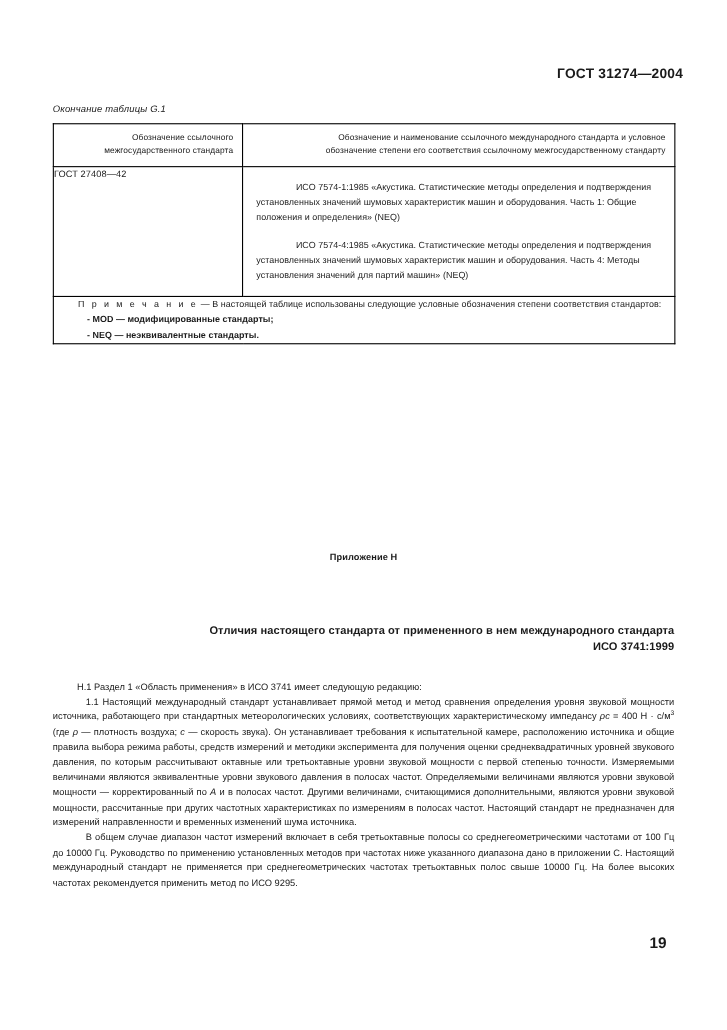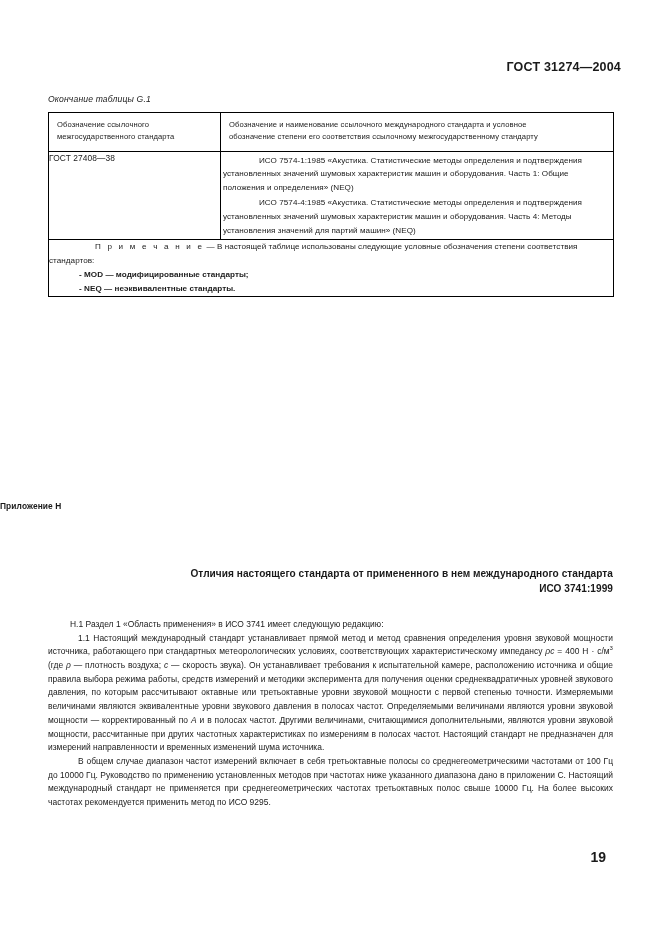--- a/index.html
+++ b/index.html
@@ -60,63 +60,63 @@
     padding: 0;
     font-weight: normal;
   }
   .ref-table .col-left  { width: 172px; }
   .ref-table .col-right { width: 393px; }
 
   .th-inner {
     padding: 6px 8px 7px 8px;
     font-size: 7.6px;
     line-height: 1.62;
-    text-align: left;
+    text-align: right;
     letter-spacing: 0.1px;
   }
   .cell-left {
     padding: 6px 4px 7px 10px;
     font-size: 8.4px;
     line-height: 1.66;
     letter-spacing: 0.1px;
     white-space: nowrap;
   }
   .cell-right {
     padding: 6px 9px 7px 9px;
     font-size: 8.1px;
     line-height: 1.68;
     text-align: left;
     letter-spacing: 0.05px;
   }
   .cell-right p {
-    margin: 2px;
+    margin: 12px;
     text-indent: 36px;
   }
 
   .note-cell {
     padding: 9px 10px 10px 10px;
     font-size: 8.1px;
     line-height: 1.72;
     letter-spacing: 0.05px;
   }
   .note-cell .note-lead { text-indent: 22px; }
-  .note-cell .sp { letter-spacing: 2.2px; margin-left: 24px; }
+  .note-cell .sp { letter-spacing: 2.2px; }
   .note-cell ul {
     margin: 0;
     padding: 0;
     list-style: none;
   }
   .note-cell li { text-indent: 30px; font-weight: bold; }
 
   
   .appendix-label {
     position: absolute;
     left: 0; right: 0;
     top: 500px;
-    text-align: left;
+    text-align: center;
     font-size: 8.4px;
     font-weight: bold;
     line-height: 1.62;
     letter-spacing: 0.1px;
   }
   .appendix-label .sub { font-weight: bold; }
 
   .appendix-title {
     position: absolute;
     left: 48px;
@@ -185,21 +185,21 @@
           <div class="th-inner">
             <div>Обозначение и наименование ссылочного международного стандарта и условное</div>
             <div>обозначение степени его соответствия ссылочному межгосударственному стандарту</div>
           </div>
         </th>
       </tr>
     </thead>
     <tbody>
       <tr>
         <td class="cell-left">
-          <div>ГОСТ  27408—38</div>
+          <div>ГОСТ  27408—42</div>
         </td>
         <td class="cell-right">
           <p>ИСО  7574-1:1985 «Акустика. Статистические методы определения и подтверждения установленных значений шумовых характеристик машин и оборудования. Часть 1: Общие положения и определения» (NEQ)</p>
           <p>ИСО  7574-4:1985 «Акустика. Статистические методы определения и подтверждения установленных значений шумовых характеристик машин и оборудования. Часть 4: Методы установления значений для партий машин» (NEQ)</p>
         </td>
       </tr>
       <tr>
         <td class="note-cell" colspan="2">
           <div class="note-lead"><span class="sp">П р и м е ч а н и е</span><span> — В настоящей таблице использованы следующие условные обозначения степени соответствия стандартов:</span></div>
           <ul>

